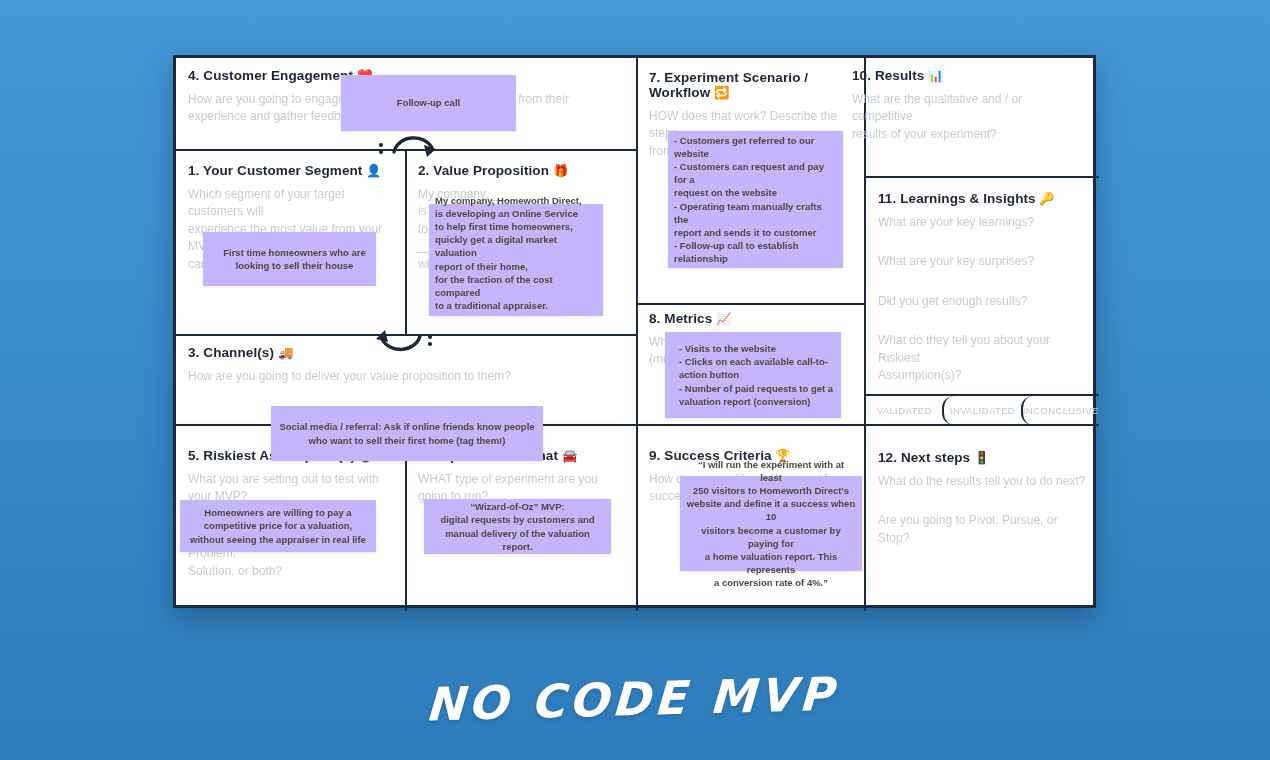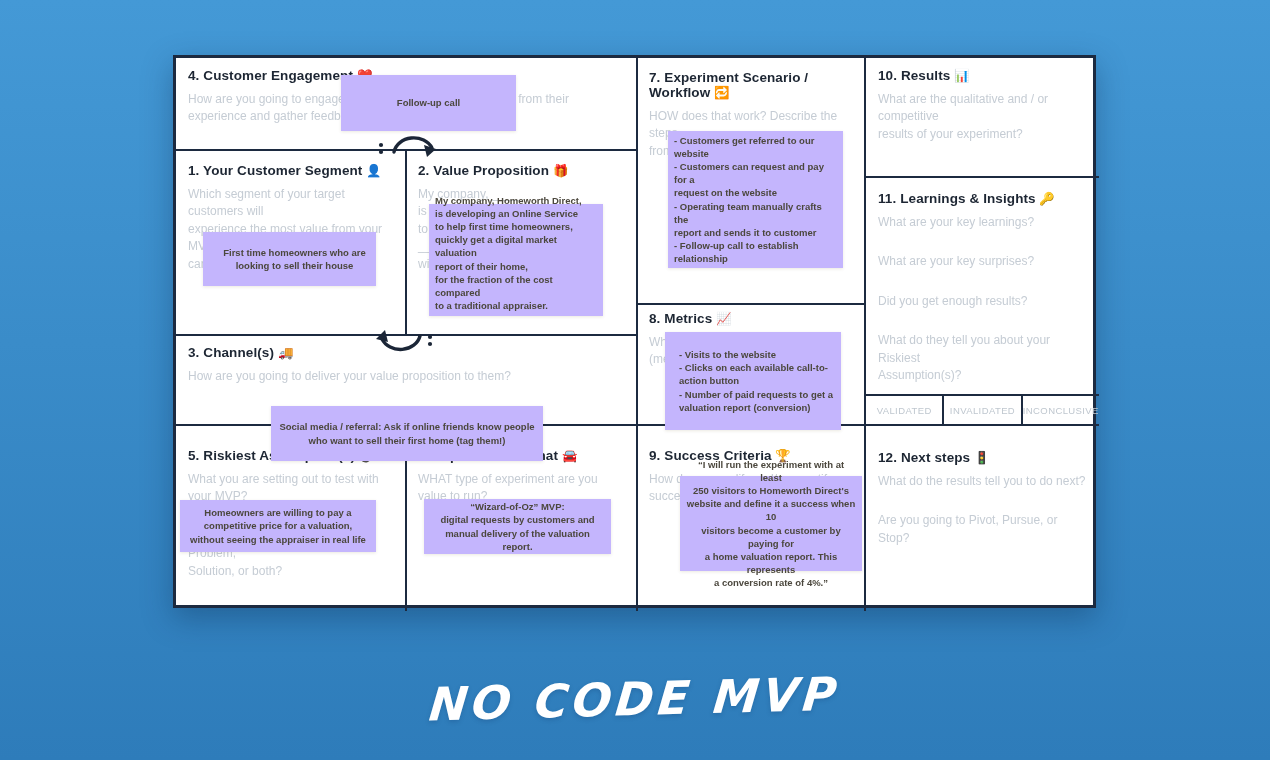--- a/index.html
+++ b/index.html
@@ -29,21 +29,21 @@
     white-space:pre-line; text-align:center; padding:4px 6px;
     box-shadow:0 1px 3px rgba(90,70,10,.12);
   }
   .note.ta-left { text-align:left; }
   .res-row {
     position:absolute; left:690px; top:338px; width:233px; height:29px;
     display:flex; z-index:2;
   }
   .res-cell {
     flex:1; display:flex; align-items:center; justify-content:center;
-    font-size:9.5px; color:#bfc7cf; letter-spacing:.4px; cursor:pointer;
+    font-size:9.5px; color:#bfc7cf; letter-spacing:.4px; cursor:pointer;border-radius:12px;
   }
   .res-cell + .res-cell { border-left:2px solid #1c2a40; }
   .arrow-svg { position:absolute; z-index:4; }
   .logo {
     position:absolute; left:0; top:672px; width:1270px; text-align:center;
     font-family:"DejaVu Sans", sans-serif; font-weight:bold; font-style:italic;
     font-size:46px; color:#ffffff; letter-spacing:4px;
     transform:rotate(-1.5deg) skewX(-7deg);
     text-shadow:0 2px 4px rgba(20,60,110,.25);
   }
@@ -98,41 +98,41 @@
 
   <div class="sec" style="left:12px; top:390px; width:208px;">
     <div class="sec-title"><span>5. Riskiest Assumption(s)</span><span class="emj e-bomb">💣</span></div>
     <p class="hint">What you are setting out to test with your MVP?</p>
     <p class="hint">Are these assumptions about the Problem,
 Solution, or both?</p>
   </div>
 
   <div class="sec" style="left:242px; top:390px; width:210px;">
     <div class="sec-title"><span>6. Experiment Format</span><span class="emj e-car">🚘</span></div>
-    <p class="hint">WHAT type of experiment are you value to run?</p>
+    <p class="hint">WHAT type of experiment are you going to run?</p>
   </div>
 
   <div class="sec" style="left:473px; top:12px; width:208px;">
     <div class="sec-title"><span>7. Experiment Scenario / Workflow</span><span class="emj e-repeat">🔁</span></div>
     <p class="hint">HOW does that work? Describe the steps
 from beginning to end.</p>
   </div>
 
   <div class="sec" style="left:473px; top:253px; width:202px;">
     <div class="sec-title"><span>8. Metrics</span><span class="emj e-chartline">📈</span></div>
     <p class="hint">What are you going to measure? (metrics)</p>
   </div>
 
   <div class="sec" style="left:473px; top:390px; width:205px;">
     <div class="sec-title"><span>9. Success Criteria</span><span class="emj e-trophy">🏆</span></div>
     <p class="hint">How do you qualify and/or quantify a
 successful experiment?</p>
   </div>
 
-  <div class="sec" style="left:702px; top:10px; width:210px;">
+  <div class="sec" style="left:676px; top:10px; width:210px;">
     <div class="sec-title"><span>10. Results</span><span class="emj e-barchart">📊</span></div>
     <p class="hint">What are the qualitative and / or competitive
 results of your experiment?</p>
   </div>
 
   <div class="sec" style="left:702px; top:133px; width:210px;">
     <div class="sec-title"><span>11. Learnings &amp; Insights</span><span class="emj e-key">🔑</span></div>
     <p class="hint">What are your key learnings?</p>
     <p class="hint">What are your key surprises?</p>
     <p class="hint">Did you get enough results?</p>
@@ -165,21 +165,21 @@
   <div class="note ta-left" style="left:492px; top:73px;  width:175px; height:137px;"><span>- Customers get referred to our
 website
 - Customers can request and pay for a
 request on the website
 - Operating team manually crafts the
 report and sends it to customer
 - Follow-up call to establish
 relationship</span></div>
   <div class="note" style="left:95px;  top:300px; width:272px; height:55px;margin-top:48px;"><span>Social media / referral: Ask if online friends know people
 who want to sell their first home (tag them!)</span></div>
-  <div class="note ta-left" style="left:489px; top:274px; width:176px; height:98px; padding-left:14px;"><span>- Visits to the website
+  <div class="note ta-left" style="left:489px; top:274px; width:176px; height:86px; padding-left:14px;"><span>- Visits to the website
 - Clicks on each available call-to-
 action button
 - Number of paid requests to get a
 valuation report (conversion)</span></div>
   <div class="note" style="left:4px;   top:442px; width:196px; height:52px;text-align:center;"><span>Homeowners are willing to pay a
 competitive price for a valuation,
 without seeing the appraiser in real life</span></div>
   <div class="note" style="left:248px; top:441px; width:187px; height:55px;"><span>“Wizard-of-Oz” MVP:
 digital requests by customers and
 manual delivery of the valuation report.</span></div>

